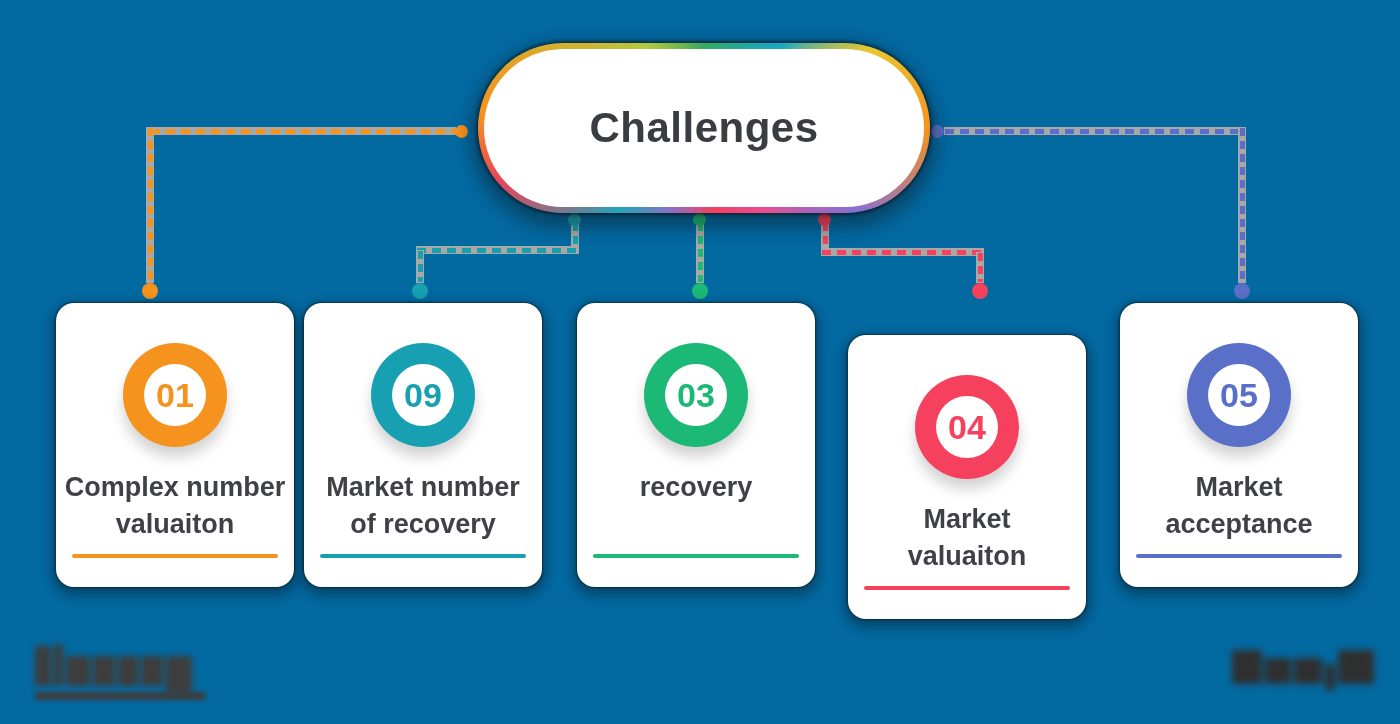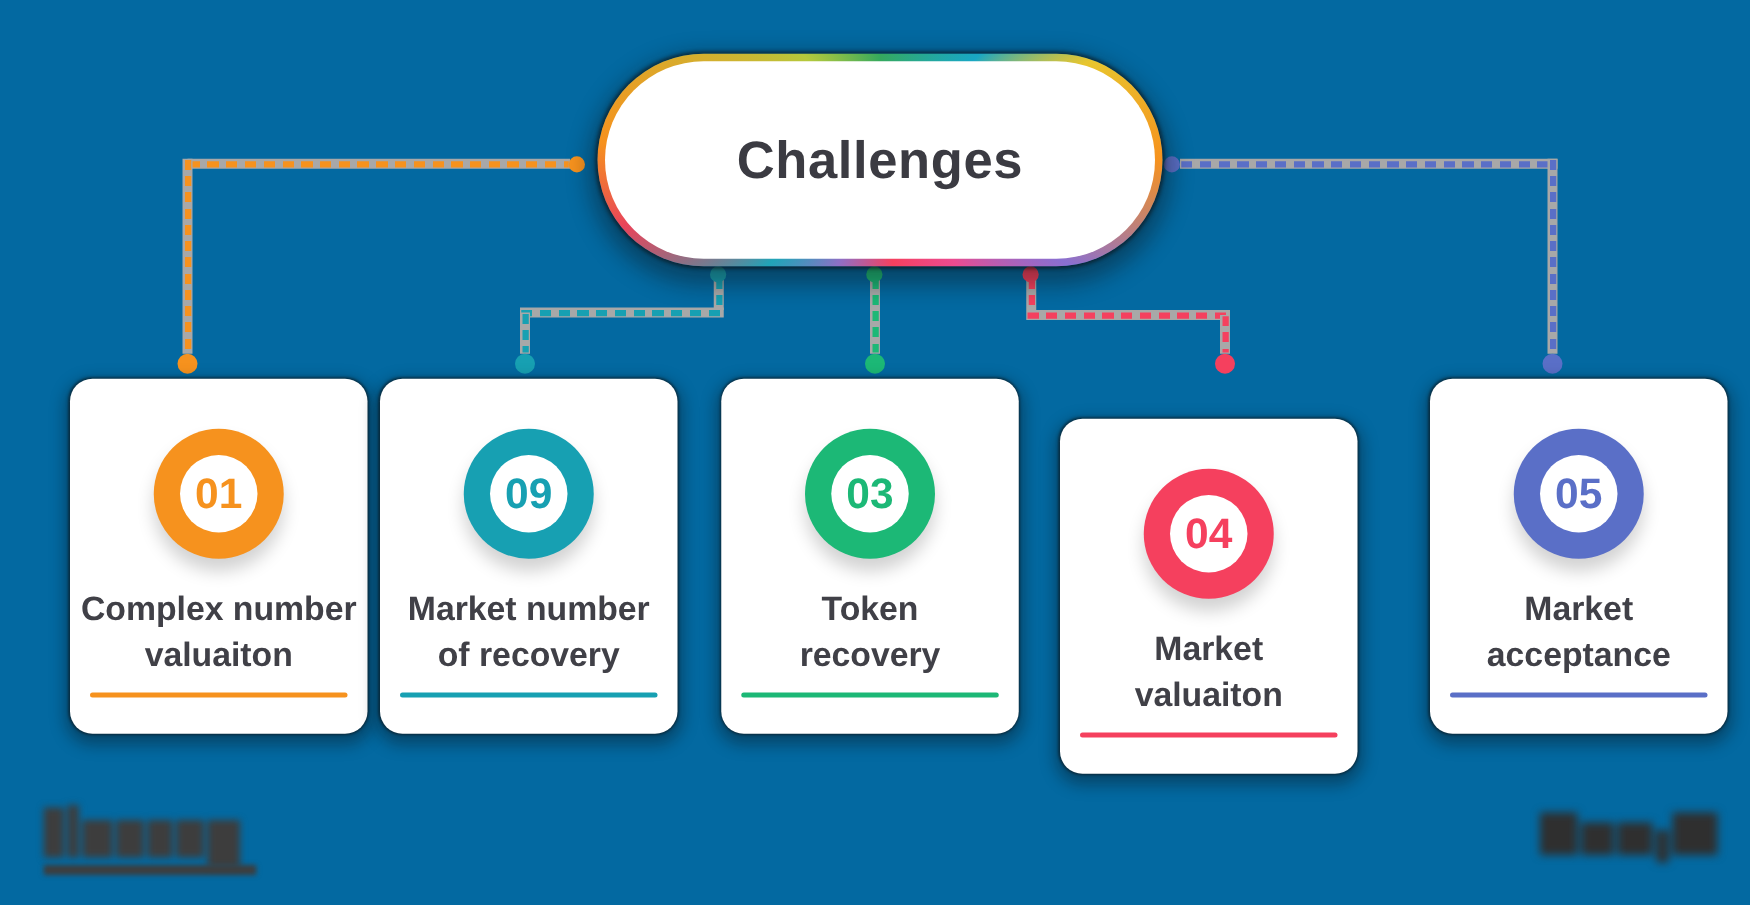--- a/index.html
+++ b/index.html
@@ -129,38 +129,37 @@
       <div>of recovery</div>
     </div>
     <div class="card-rule"></div>
   </div>
 
   <div class="card" style="left: 577px; --c: #1CB876;">
     <div class="badge">
       <div class="badge-inner">03</div>
     </div>
     <div class="card-label">
-      <div>Token</div>
       <div>recovery</div>
     </div>
     <div class="card-rule"></div>
   </div>
 
   <div class="card" style="left: 848px; margin-top: 32px; --c: #F5405E;">
     <div class="badge">
       <div class="badge-inner">04</div>
     </div>
     <div class="card-label">
       <div>Market</div>
       <div>valuaiton</div>
     </div>
     <div class="card-rule"></div>
   </div>
 
-  <div class="card" style="left: 1120px; margin-left: 24px; --c: #5A6FC7;">
+  <div class="card" style="left: 1120px; --c: #5A6FC7;">
     <div class="badge">
       <div class="badge-inner">05</div>
     </div>
     <div class="card-label">
       <div>Market</div>
       <div>acceptance</div>
     </div>
     <div class="card-rule"></div>
   </div>
 

